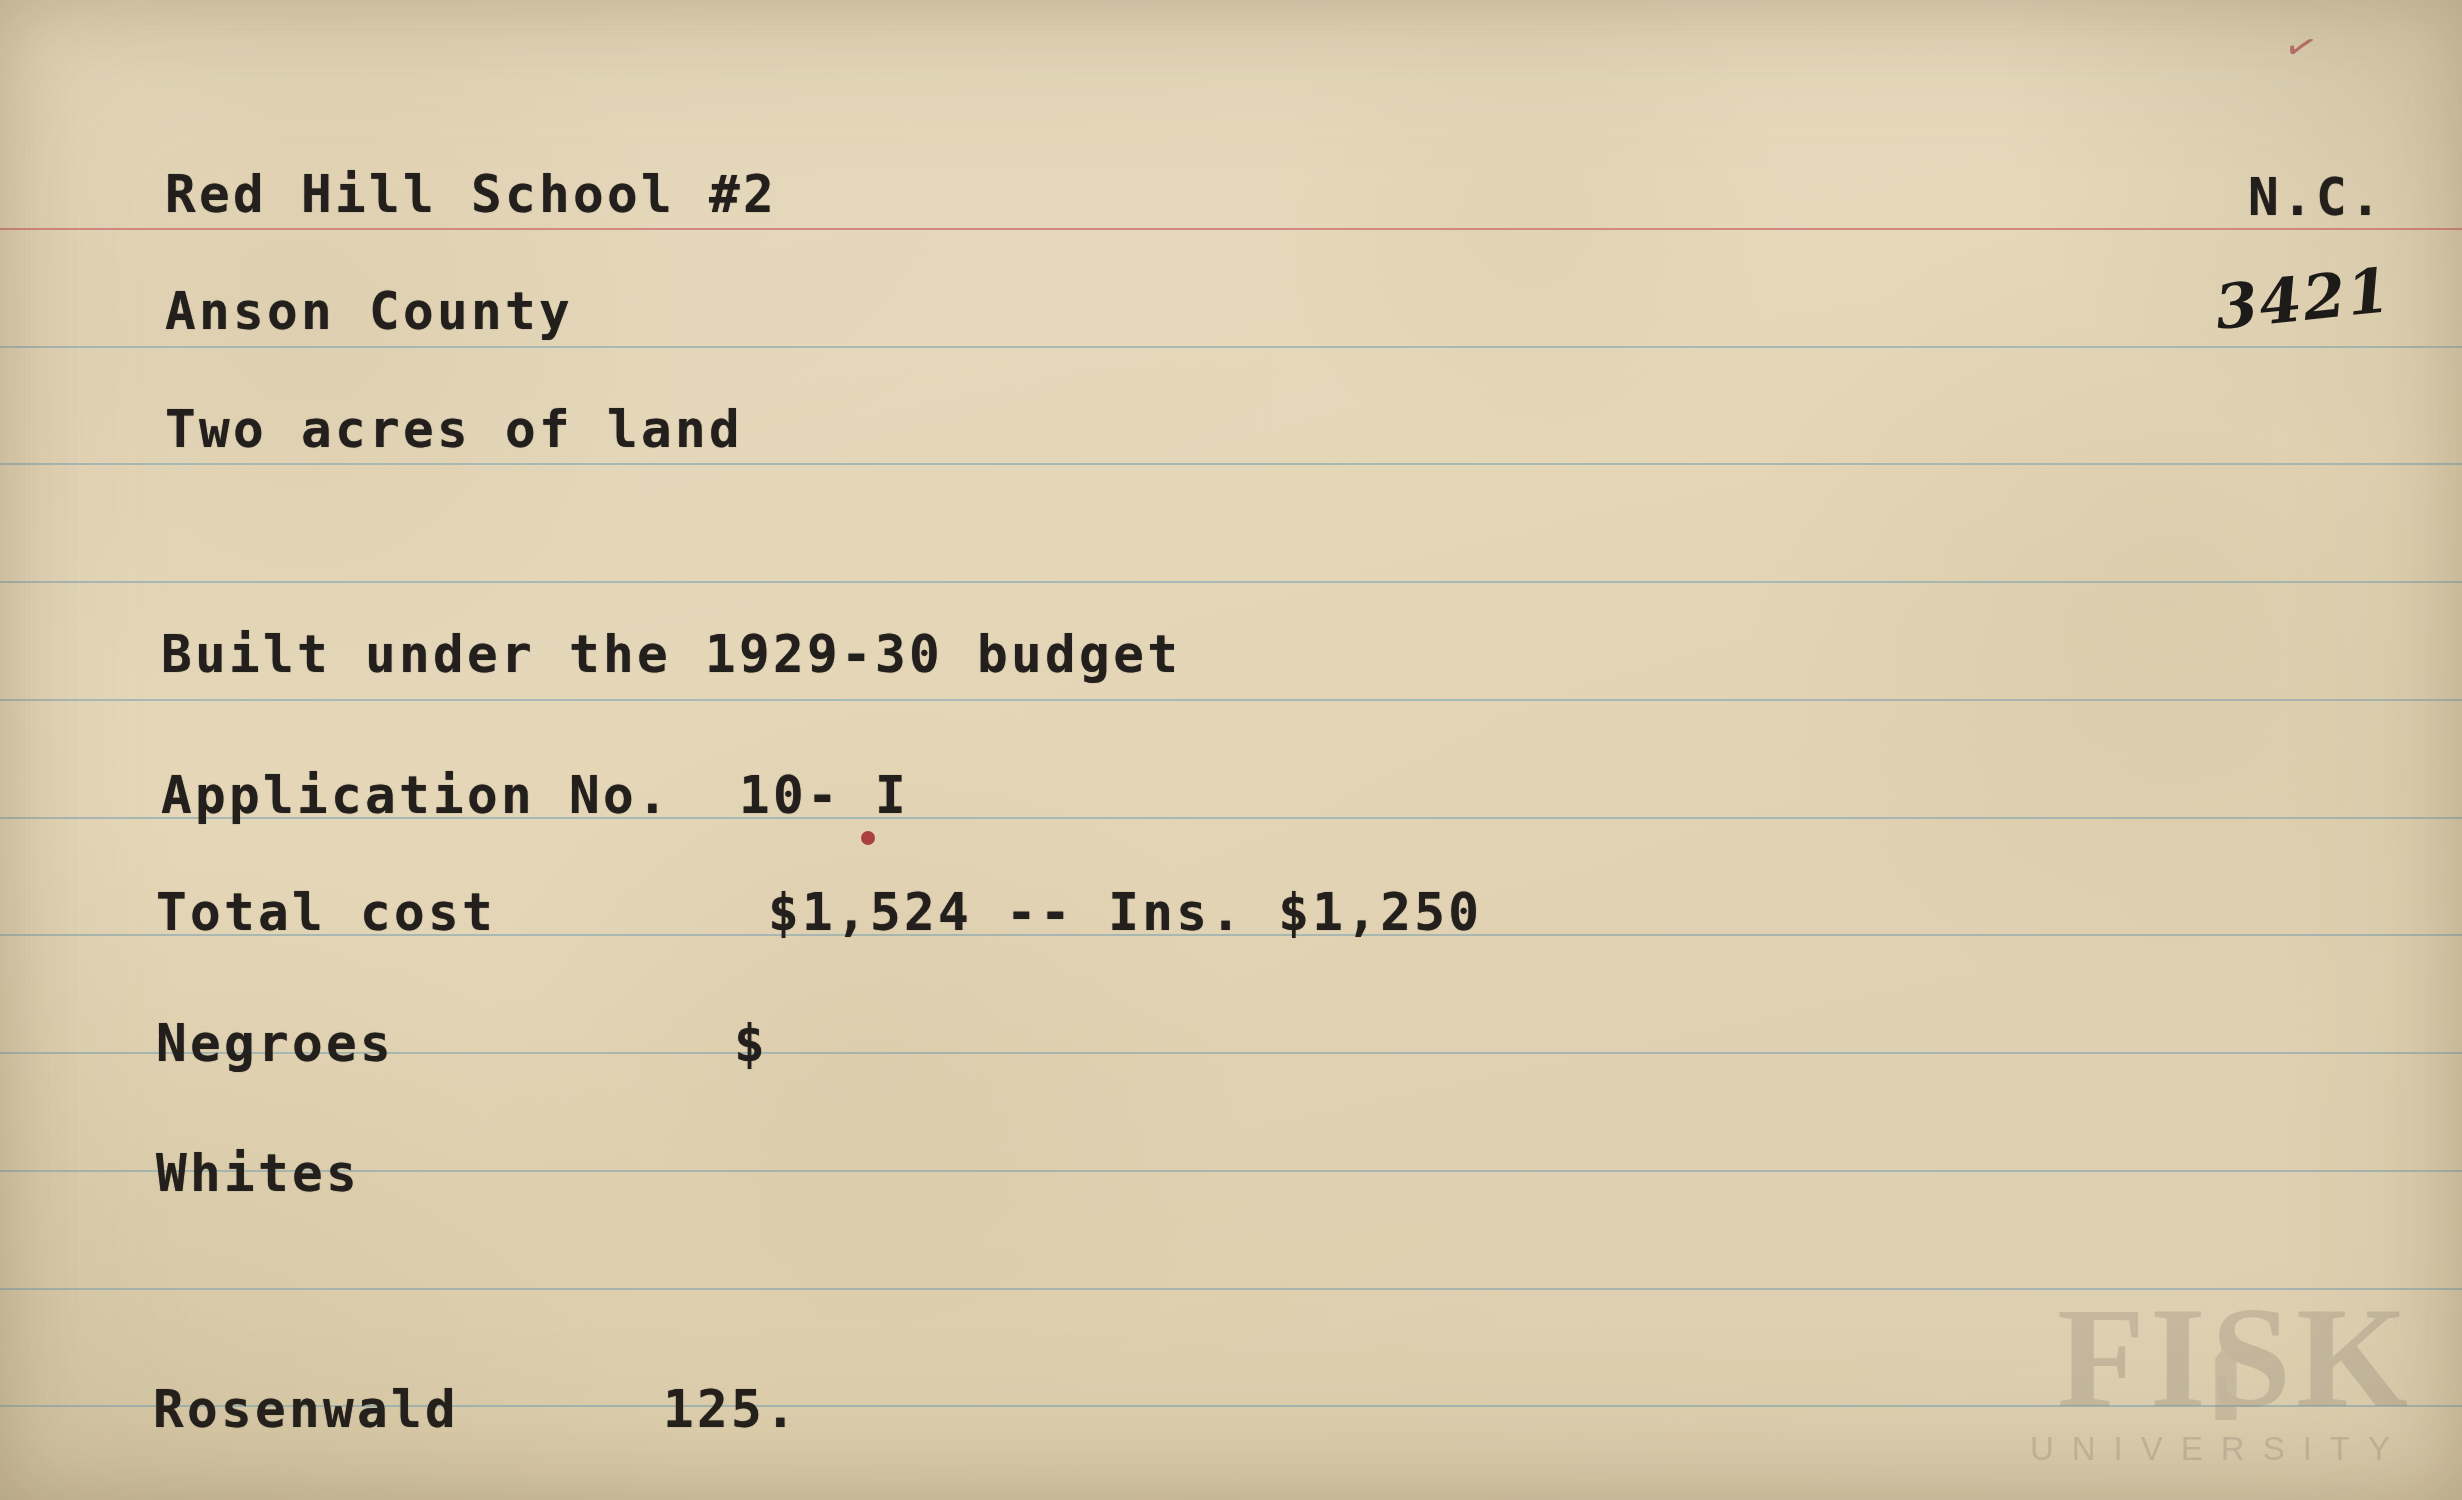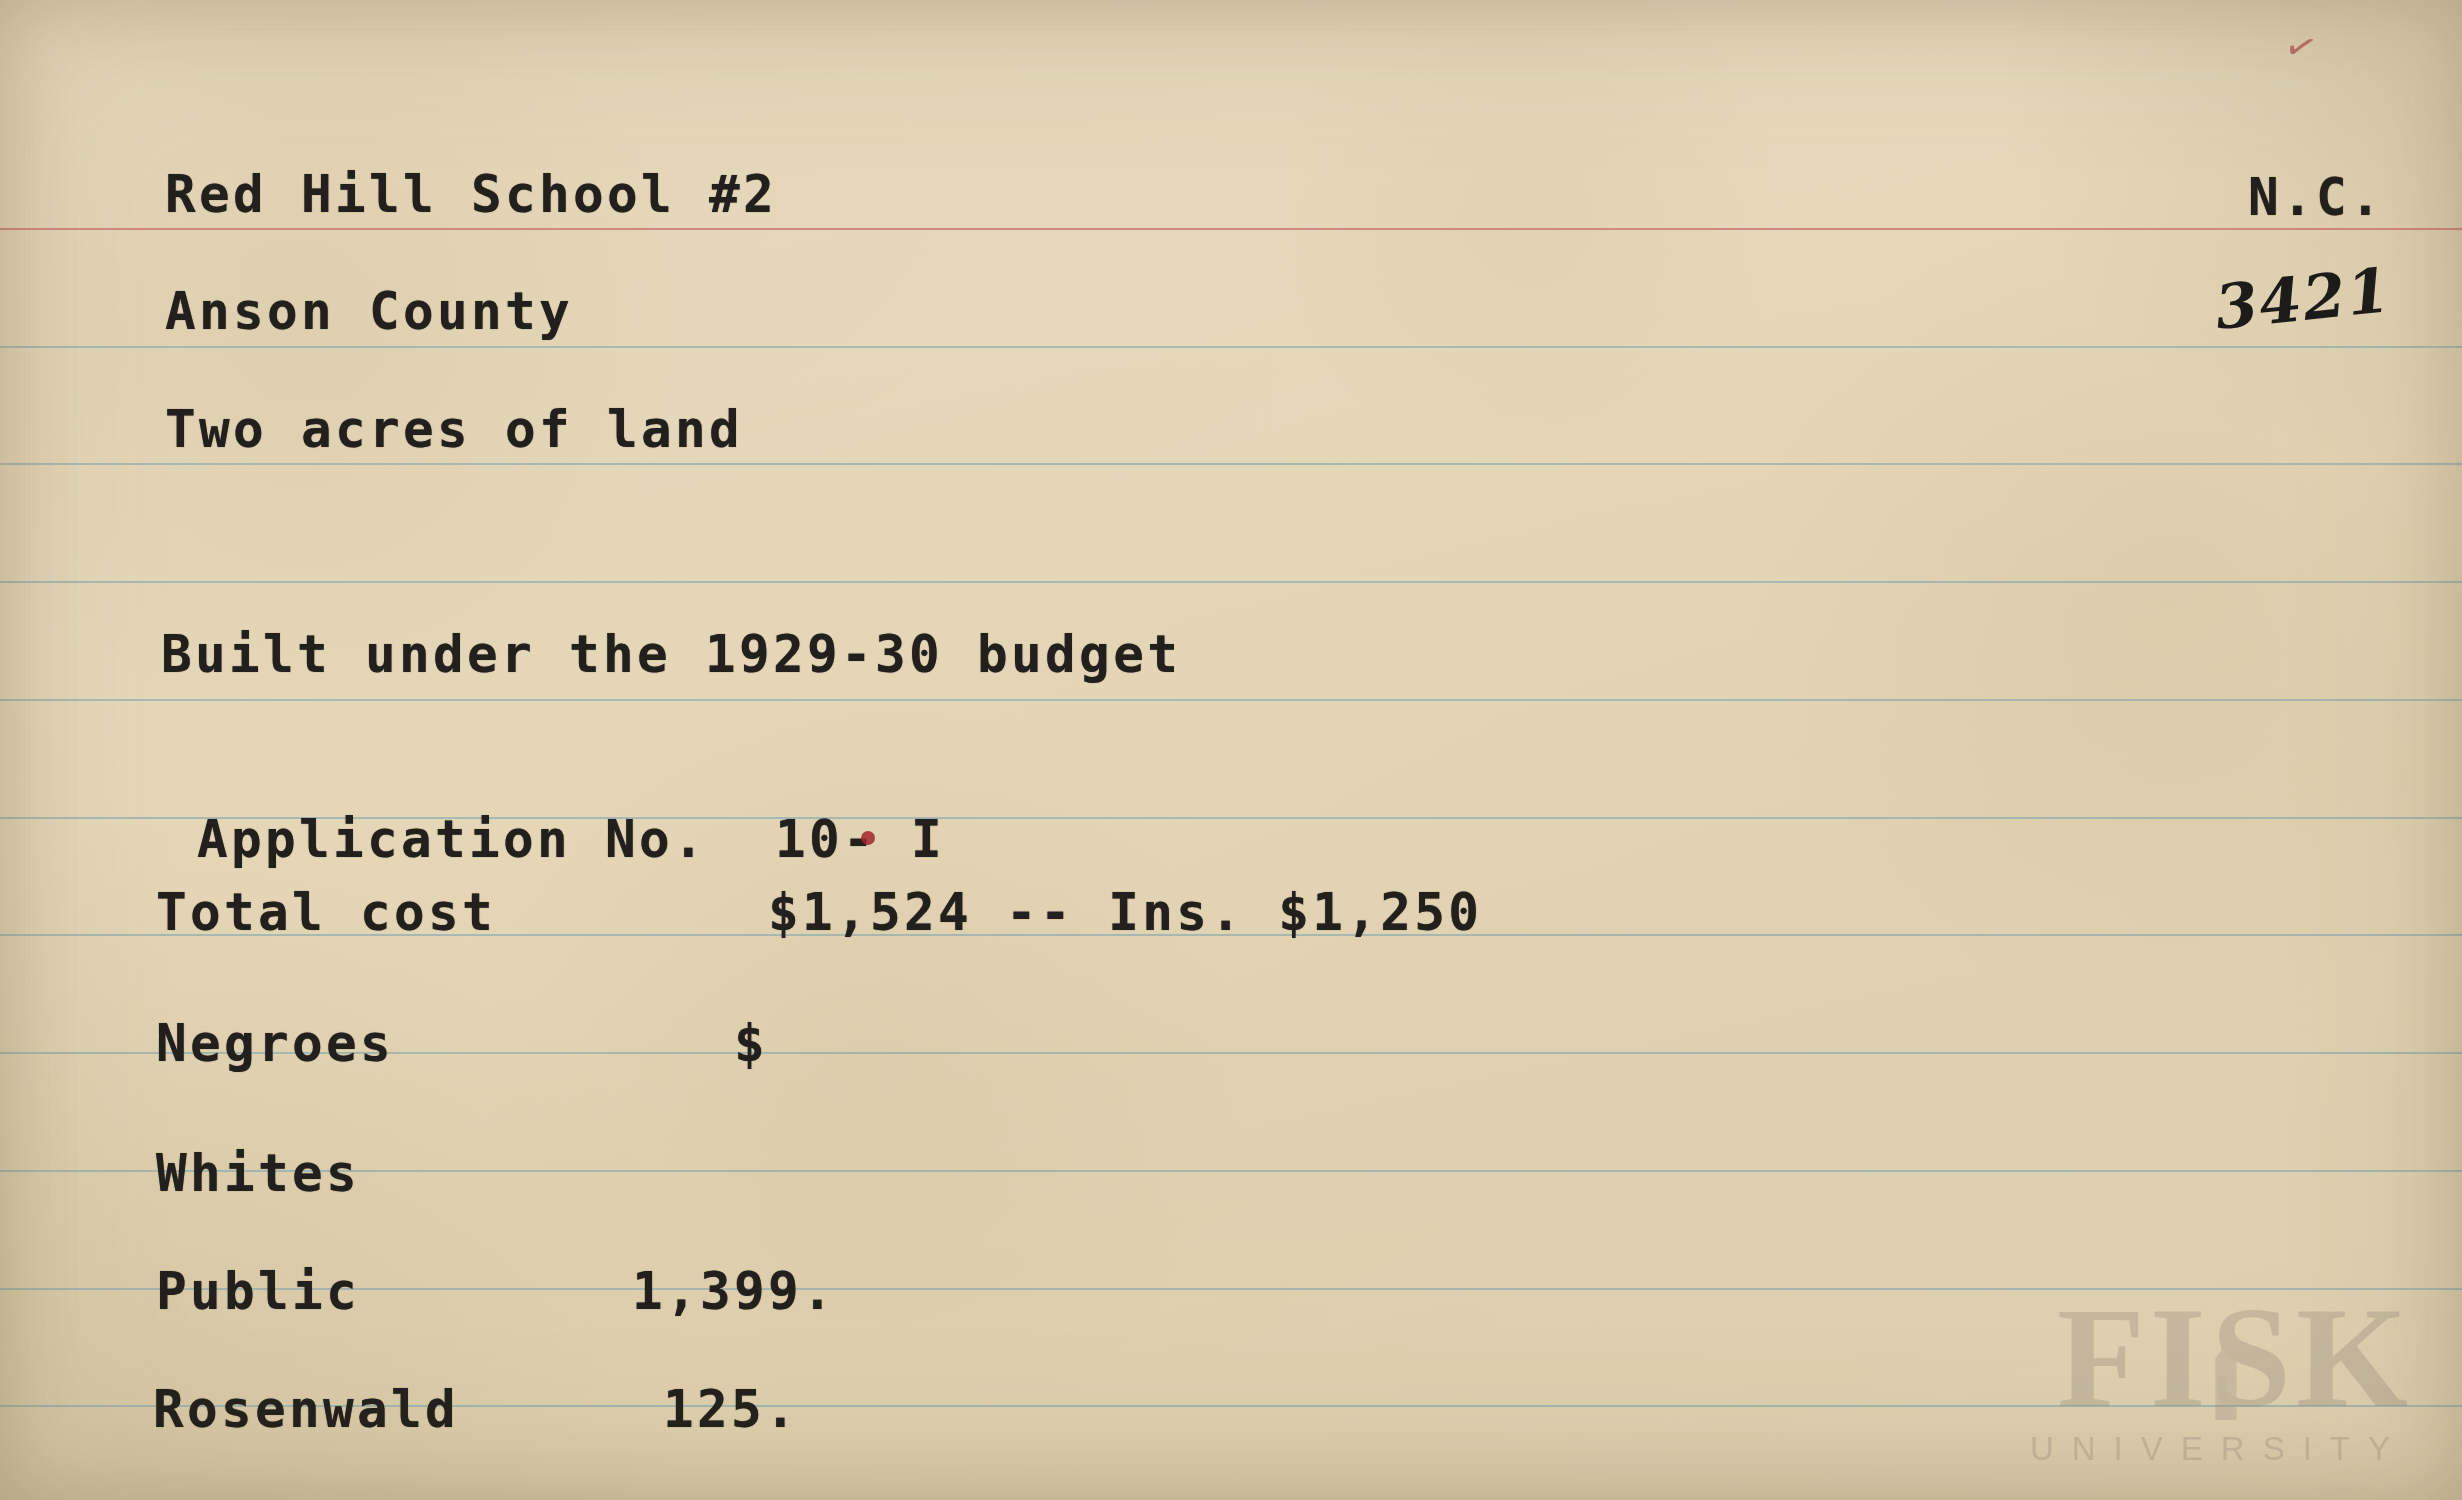--- a/index.html
+++ b/index.html
@@ -145,25 +145,24 @@
     <div class="rule" style="top:1170px;"></div>
     <div class="rule" style="top:1288px;"></div>
     <div class="rule" style="top:1405px;"></div>
   </div>
 
   <div class="lines">
     <div class="line" style="left:165px; top:165px;">Red Hill School #2</div>
     <div class="line" style="left:165px; top:282px;">Anson County</div>
     <div class="line" style="left:165px; top:400px;">Two acres of land</div>
     <div class="line" style="left:161px; top:625px;">Built under the 1929-30 budget</div>
-    <div class="line" style="left:161px; top:810px;margin-left:36px;">Application No.  10- I</div>
+    <div class="line" style="left:161px; top:766px;">Application No.  10- I</div>
     <div class="line" style="left:156px; top:883px;">Total cost        $1,524 -- Ins. $1,250</div>
     <div class="line" style="left:156px; top:1014px;">Negroes          $</div>
     <div class="line" style="left:156px; top:1144px;">Whites</div>
-    <div class="line" style="left:156px; top:1262px;">Public        1,399.</div>
     <div class="line" style="left:153px; top:1380px;">Rosenwald      125.</div>
 
     <div class="line" style="left:2248px; top:168px;">N.C.</div>
   </div>
 
   <div class="handwritten" style="left:2215px; top:263px;">3421</div>
 
   <div class="redspot" style="left:861px; top:831px;"></div>
   <div class="corner-mark" style="left:2285px; top:25px;">✓</div>
 

